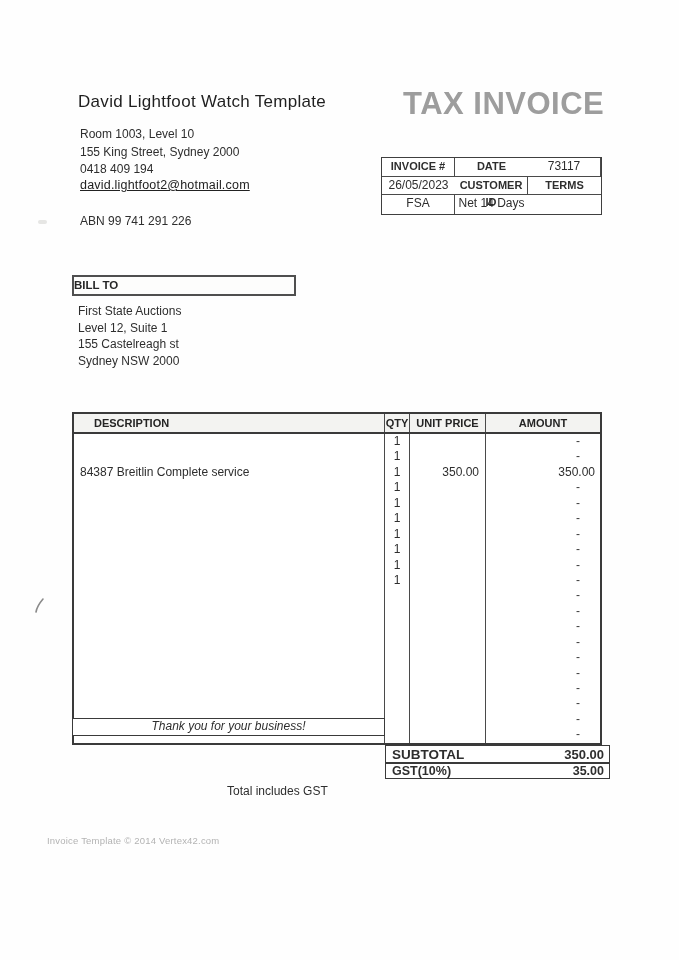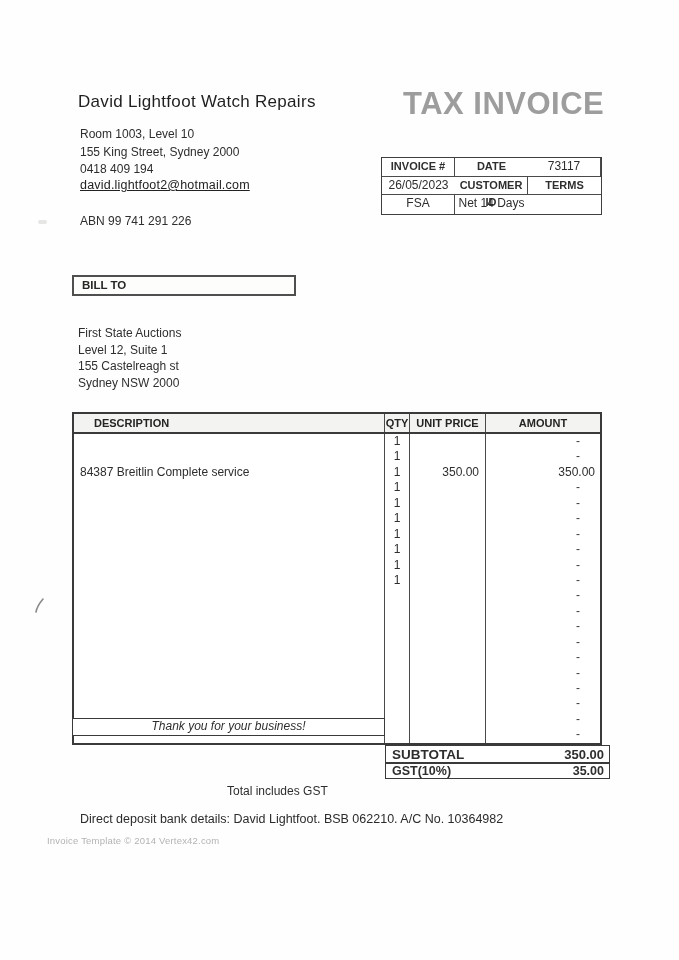--- a/index.html
+++ b/index.html
@@ -72,27 +72,26 @@
   .meta-cell.hdr { font-weight: bold; font-size: 11px; }
 
   
   .party-box {
     height: 21px;
     border: 2px solid #4f4f4f;
     background: #fdfdfc;
     font-size: 11.5px;
     font-weight: bold;
     line-height: 17px;
-    padding-left: 8px;
     color: #262626;
   }
   .bill-to-box { left: 72px; top: 275px; width: 224px; }
   .ship-to-box { left: 375px; top: 274px; width: 226px; border-width: 1.5px; }
   .bill-to-address {
-    left: 78px; top: 325px;
+    left: 78px; top: 303px;
     font-size: 12px;
     line-height: 16.5px;
   }
 
   
   .items-table {
     left: 72px; top: 412px;
     width: 530px;
     border: 2px solid #3a3a3a;
     background: #fff;
@@ -183,21 +182,21 @@
     width: 9px; height: 4px;
     background: #e6e6e4;
     border-radius: 2px;
   }
 </style>
 </head>
 <body>
 
 <div class="page">
 
-  <div class="abs company-name">David Lightfoot Watch Repairs</div>
+  <div class="abs company-name">David Lightfoot Watch Template</div>
 
   <div class="abs address-block">
 
   <div>Room 1003, Level 10</div>
       <div>155 King Street, Sydney 2000</div>
       <div>0418 409 194</div>
     </div>
 
   <div class="abs email">david.lightfoot2@hotmail.com</div>
 
@@ -387,21 +386,20 @@
 
   <div class="abs total-row gst-row">
     <span class="t-label">GST(10%)</span>
     <span class="t-spacer"></span>
     <span class="t-value">35.00</span>
   </div>
 
 
   <div class="abs gst-note">Total includes GST</div>
 
-  <div class="abs bank-details">Direct deposit bank details: David Lightfoot. BSB 062210. A/C No. 10364982</div>
   <div class="abs template-credit">Invoice Template © 2014 Vertex42.com</div>
 
   <svg class="abs pen-mark" viewBox="0 0 14 17">
     <path d="M3,15 Q4,9 10,2" stroke="#8a8a8a" stroke-width="1.6" fill="none" stroke-linecap="round"></path>
   </svg>
   <div class="abs faint-smudge"></div>
 
 </div>
 
 </body></html>

